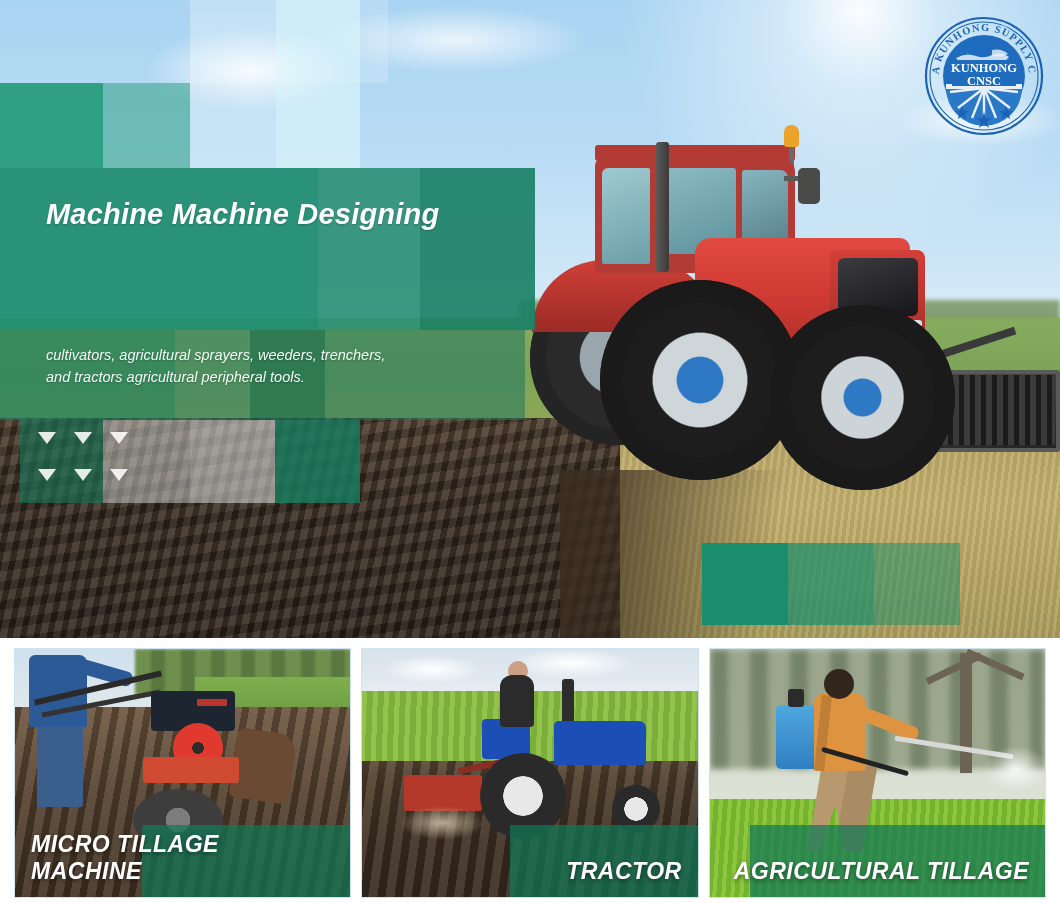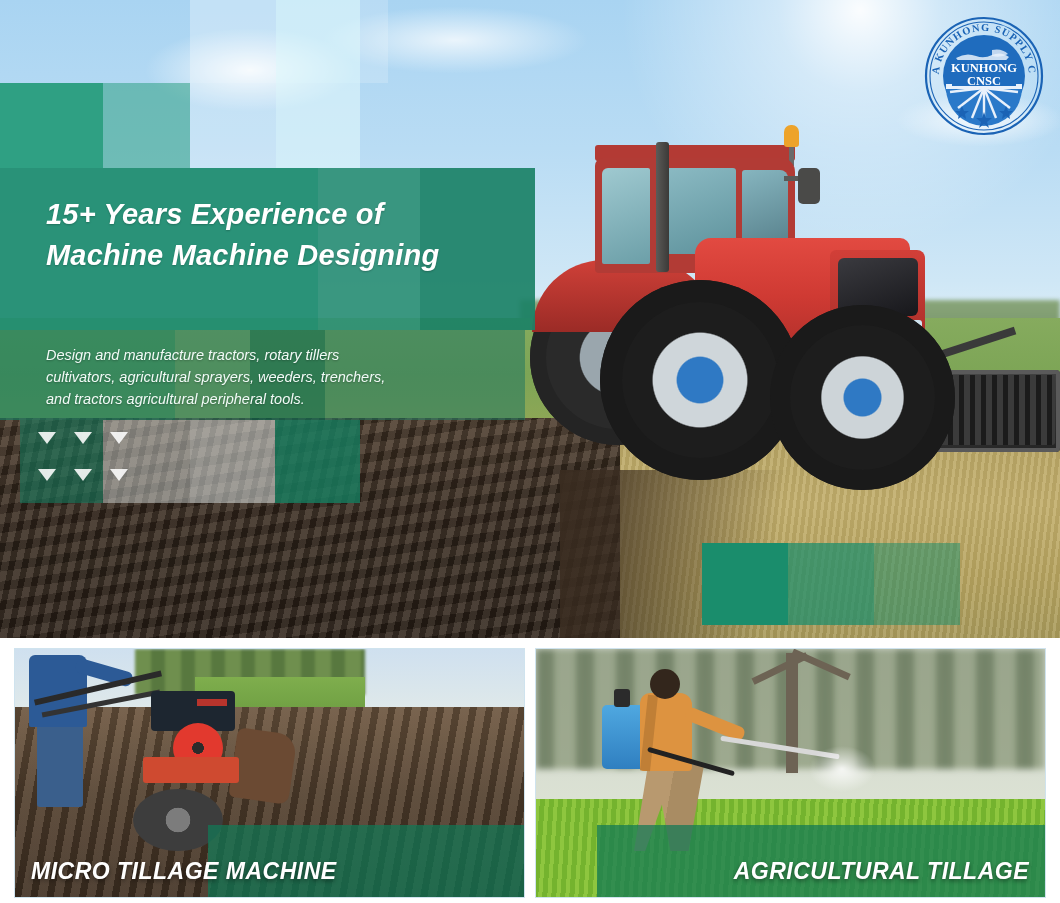--- a/index.html
+++ b/index.html
@@ -313,26 +313,24 @@
   <div class="tri-grid">
     <div class="tri" style="left:0px;top:0px"></div>
     <div class="tri" style="left:36px;top:0px"></div>
     <div class="tri" style="left:72px;top:0px"></div>
     <div class="tri" style="left:0px;top:37px"></div>
     <div class="tri" style="left:36px;top:37px"></div>
     <div class="tri" style="left:72px;top:37px"></div>
   </div>
 
   <div class="headline">
-    <div>15+ Years Experience of</div>
     <div>Machine Machine Designing</div>
   </div>
 
   <div class="subtext">
-    <div>Design and manufacture tractors, rotary tillers</div>
     <div>cultivators, agricultural sprayers, weeders, trenchers,</div>
     <div>and tractors agricultural peripheral tools.</div>
   </div>
 
   <div class="logo">
     <svg viewBox="0 0 124 124" width="124" height="124" aria-hidden="true">
       <defs>
         <path id="arcTop" d="M 17,62 A 45,45 0 0 1 107,62"></path>
       </defs>
       <circle cx="62" cy="62" r="58" fill="none" stroke="#1a63b5" stroke-width="2.2"></circle>
@@ -386,20 +384,38 @@
     <div class="c1-blade"></div>
     <div class="c1-engine"></div>
     <div class="c1-engine-tag"></div>
     <div class="c1-fan"></div>
     <div class="c1-body"></div>
     <div class="c1-till"></div>
     <div class="card-green" style="right:0;width:62%"></div>
     <div class="card-label lbl-left">MICRO TILLAGE MACHINE</div>
   </div>
 
+  <div class="card">
+    <div class="c2-sky"></div>
+    <div class="c2-clouds"></div>
+    <div class="c2-crop"></div>
+    <div class="c2-soil"></div>
+    <div class="c2-tiller"></div>
+    <div class="c2-tiller-arm"></div>
+    <div class="c2-dust"></div>
+    <div class="c2-seatback"></div>
+    <div class="c2-head"></div>
+    <div class="c2-man"></div>
+    <div class="c2-pipe"></div>
+    <div class="c2-hood"></div>
+    <div class="c2-wheel-b"></div>
+    <div class="c2-wheel-f"></div>
+    <div class="card-green" style="right:0;width:56%"></div>
+    <div class="card-label lbl-right">TRACTOR</div>
+  </div>
 
   <div class="card">
     <div class="c3-sky"></div>
     <div class="c3-trees"></div>
     <div class="c3-branch1"></div>
     <div class="c3-branch2"></div>
     <div class="c3-trunk"></div>
     <div class="c3-field"></div>
     <div class="c3-man-legs"></div>
     <div class="c3-tank"></div>

